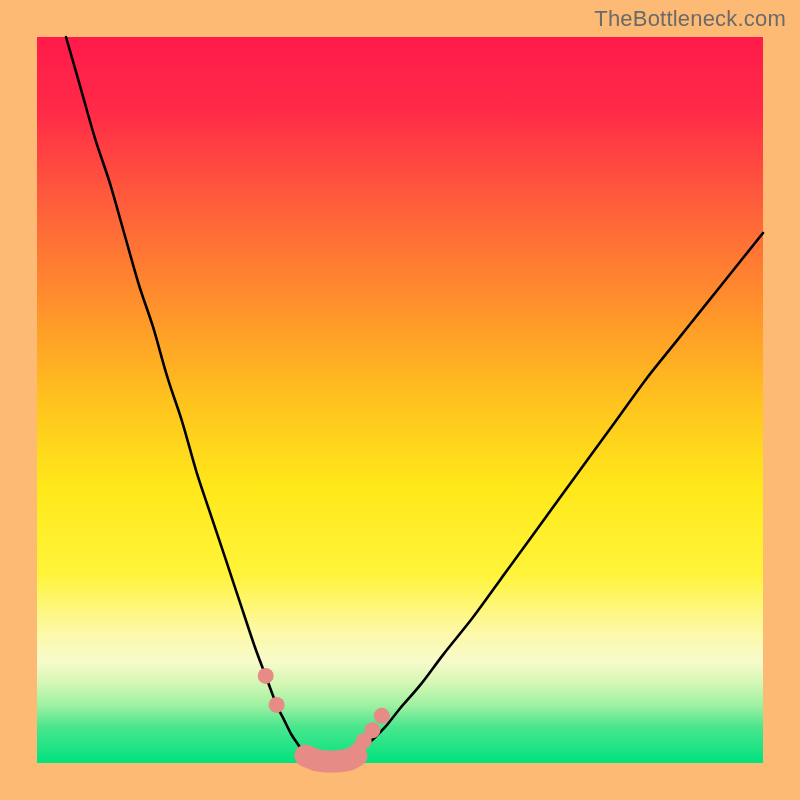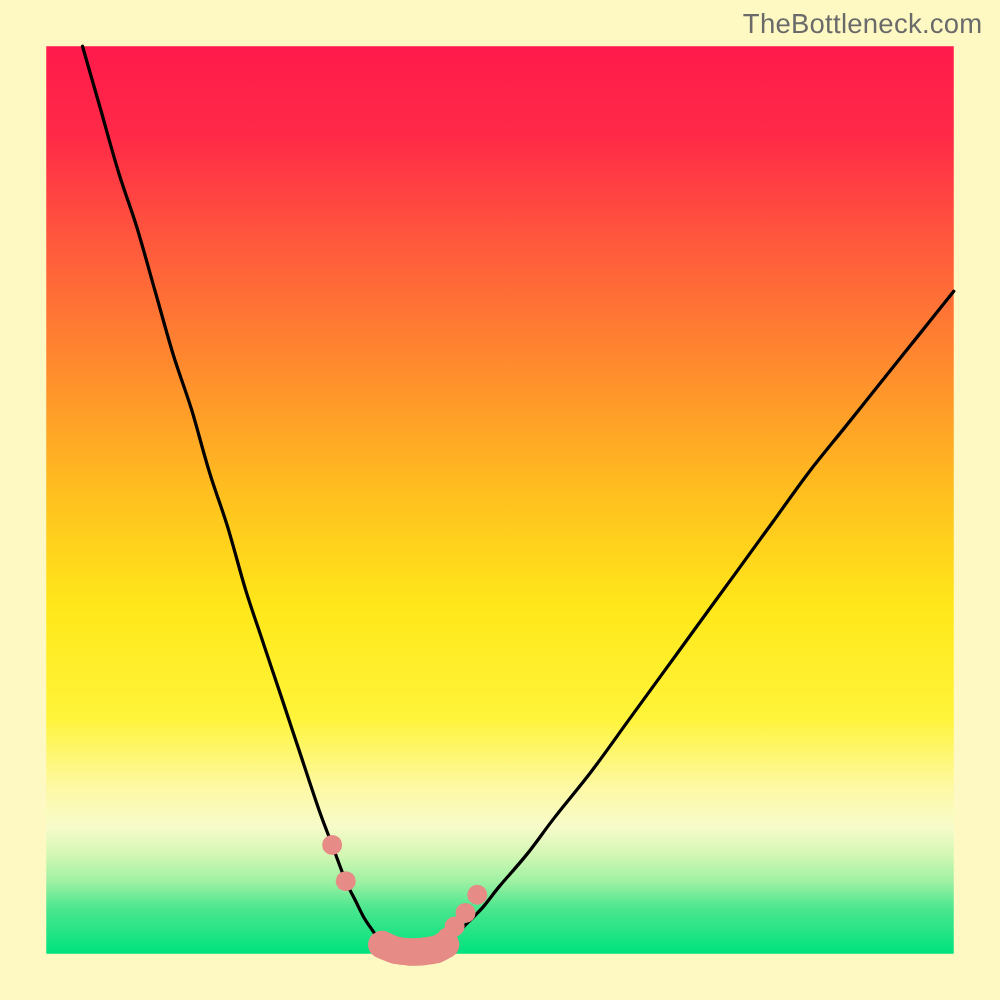--- a/index.html
+++ b/index.html
@@ -8,21 +8,21 @@
     width: 800px;
     height: 800px;
     background: #000;
     overflow: hidden;
     font-family: Arial, Helvetica, sans-serif;
   }
   .stage {
     position: relative;
     width: 800px;
     height: 800px;
-    background: #fef9c3;
+    background: #fdba74;
   }
   .plot-area {
     position: absolute;
     left: 37px;
     top: 37px;
     width: 726px;
     height: 726px;
     
   }
   svg.curves {

